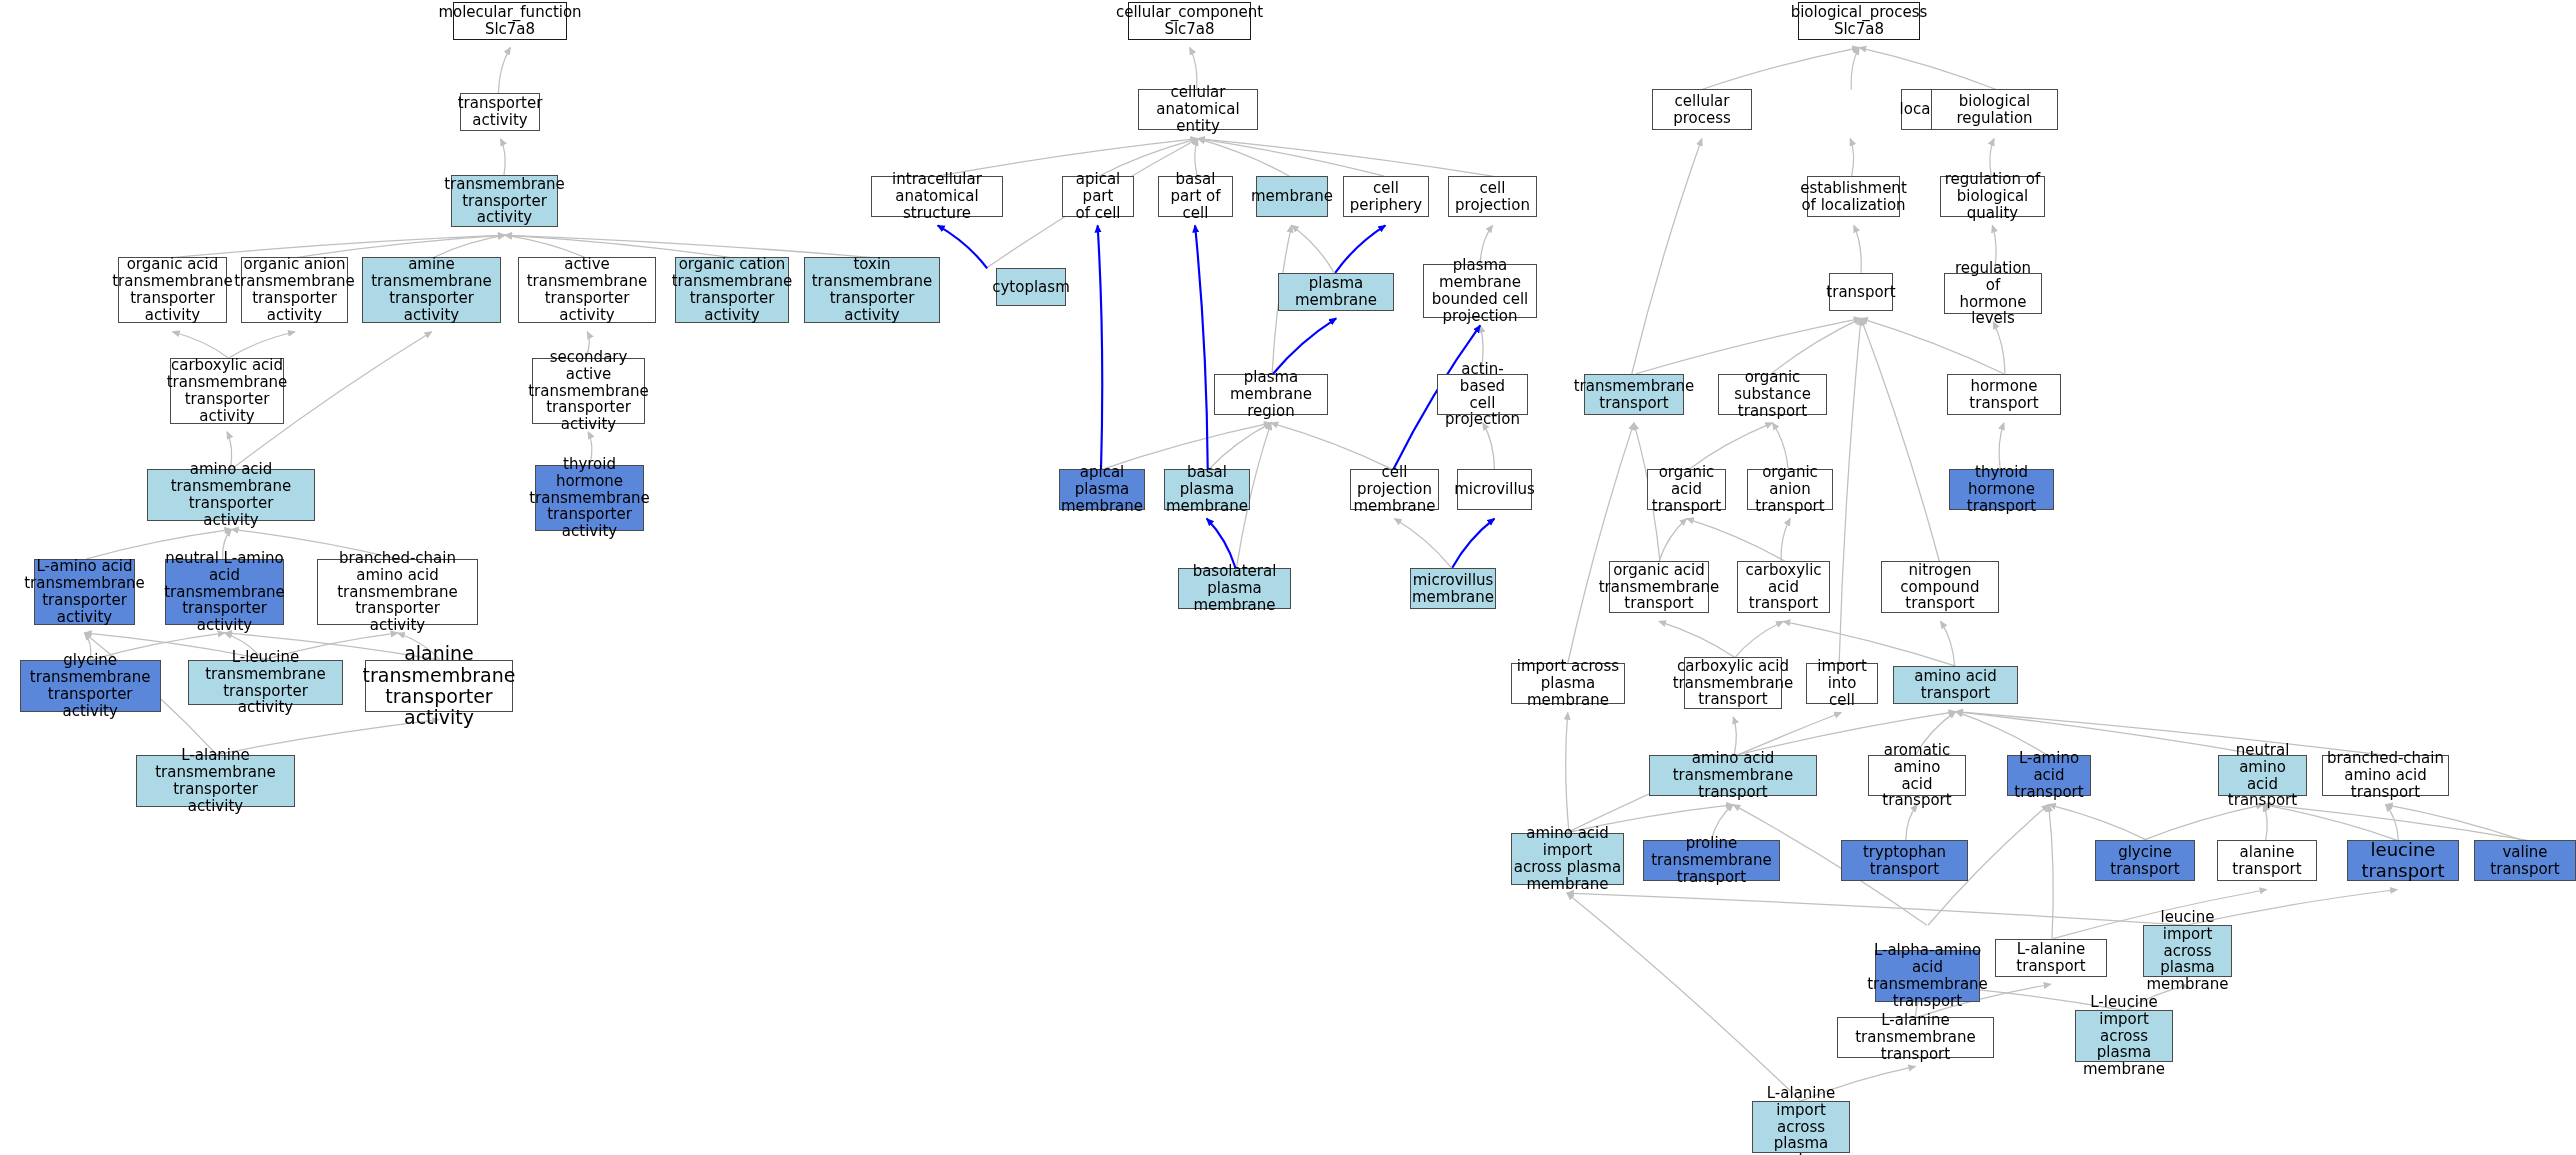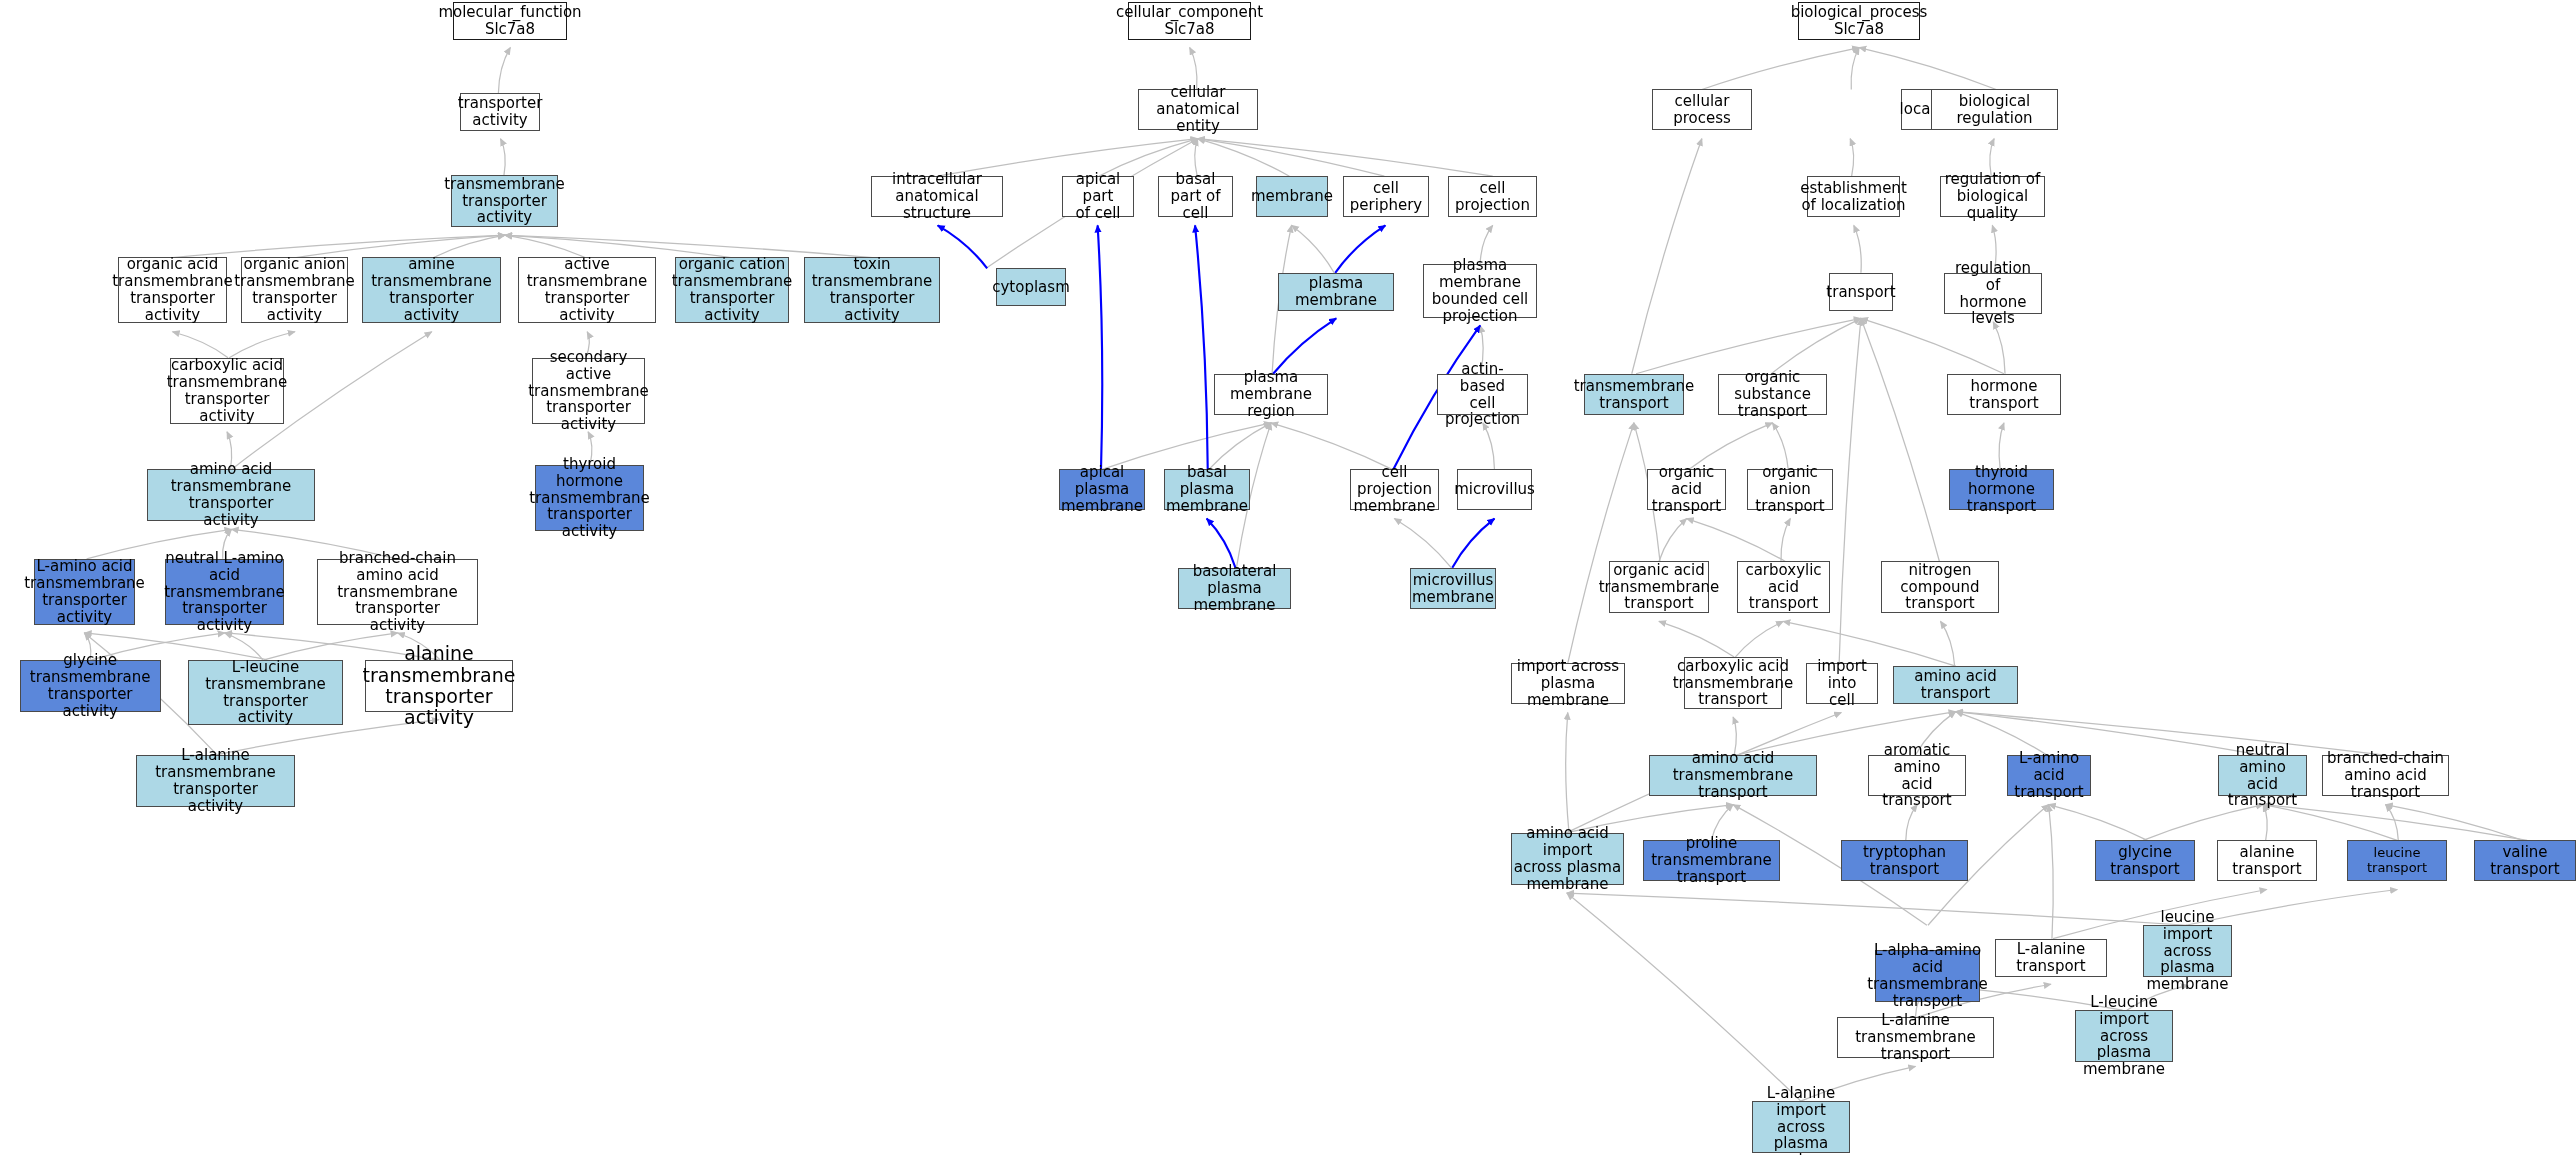--- a/index.html
+++ b/index.html
@@ -221,21 +221,21 @@
 acid transmembrane
 transporter
 activity</div>
       <div class="go-node fill-white" style="left: 317px; top: 559px; width: 161px; height: 66px; font-size: 15px;">branched-chain
 amino acid transmembrane
 transporter
 activity</div>
       <div class="go-node fill-dark" style="left: 19.7px; top: 660px; width: 141px; height: 52px; font-size: 15px;">glycine transmembrane
 transporter
 activity</div>
-      <div class="go-node fill-light" style="left: 188px; top: 660px; width: 155px; height: 65px; font-size: 15px; text-align: center;">L-leucine transmembrane
+      <div class="go-node fill-light" style="left: 188px; top: 660px; width: 155px; height: 45px; font-size: 15px; text-align: center;">L-leucine transmembrane
 transporter
 activity</div>
       <div class="go-node fill-white" style="left: 365px; top: 660px; width: 148px; height: 52px; font-size: 19px;">alanine transmembrane
 transporter
 activity</div>
       <div class="go-node fill-light" style="left: 136px; top: 755px; width: 159px; height: 52px; font-size: 15px;">L-alanine transmembrane
 transporter
 activity</div>
       <div class="go-node fill-white root" style="left: 1128px; top: 1.8px; width: 123px; height: 38px; font-size: 15px;">cellular_component
 Slc7a8</div>
@@ -319,21 +319,21 @@
       <div class="go-node fill-white" style="left: 2322px; top: 755px; width: 127px; height: 41px; font-size: 15px;">branched-chain
 amino acid transport</div>
       <div class="go-node fill-light" style="left: 1511px; top: 833px; width: 113px; height: 52px; font-size: 15px;">amino acid import
 across plasma
 membrane</div>
       <div class="go-node fill-dark" style="left: 1643px; top: 840px; width: 137px; height: 41px; font-size: 15px;">proline transmembrane
 transport</div>
       <div class="go-node fill-dark" style="left: 1841px; top: 840px; width: 127px; height: 41px; font-size: 15px;">tryptophan transport</div>
       <div class="go-node fill-dark" style="left: 2095px; top: 840px; width: 100px; height: 41px; font-size: 15px;">glycine transport</div>
       <div class="go-node fill-white" style="left: 2217px; top: 840px; width: 100px; height: 41px; font-size: 15px;">alanine transport</div>
-      <div class="go-node fill-dark" style="left: 2347px; top: 840px; width: 100px; height: 41px; font-size: 13px;">leucine transport</div>
+      <div class="go-node fill-dark" style="left: 2347px; top: 840px; width: 112px; height: 41px; font-size: 18px;">leucine transport</div>
       <div class="go-node fill-dark" style="left: 2474px; top: 840px; width: 102px; height: 41px; font-size: 15px;">valine transport</div>
       <div class="go-node fill-dark" style="left: 1875px; top: 925px; width: 105px; height: 52px; font-size: 15px; margin-top: 25px;">L-alpha-amino
 acid transmembrane
 transport</div>
       <div class="go-node fill-white" style="left: 1995px; top: 939px; width: 112px; height: 38px; font-size: 15px;">L-alanine transport</div>
       <div class="go-node fill-light" style="left: 2143px; top: 925px; width: 89px; height: 52px; font-size: 15px;">leucine import
 across plasma
 membrane</div>
       <div class="go-node fill-white" style="left: 1837px; top: 1017px; width: 157px; height: 41px; font-size: 15px;">L-alanine transmembrane
 transport</div>

